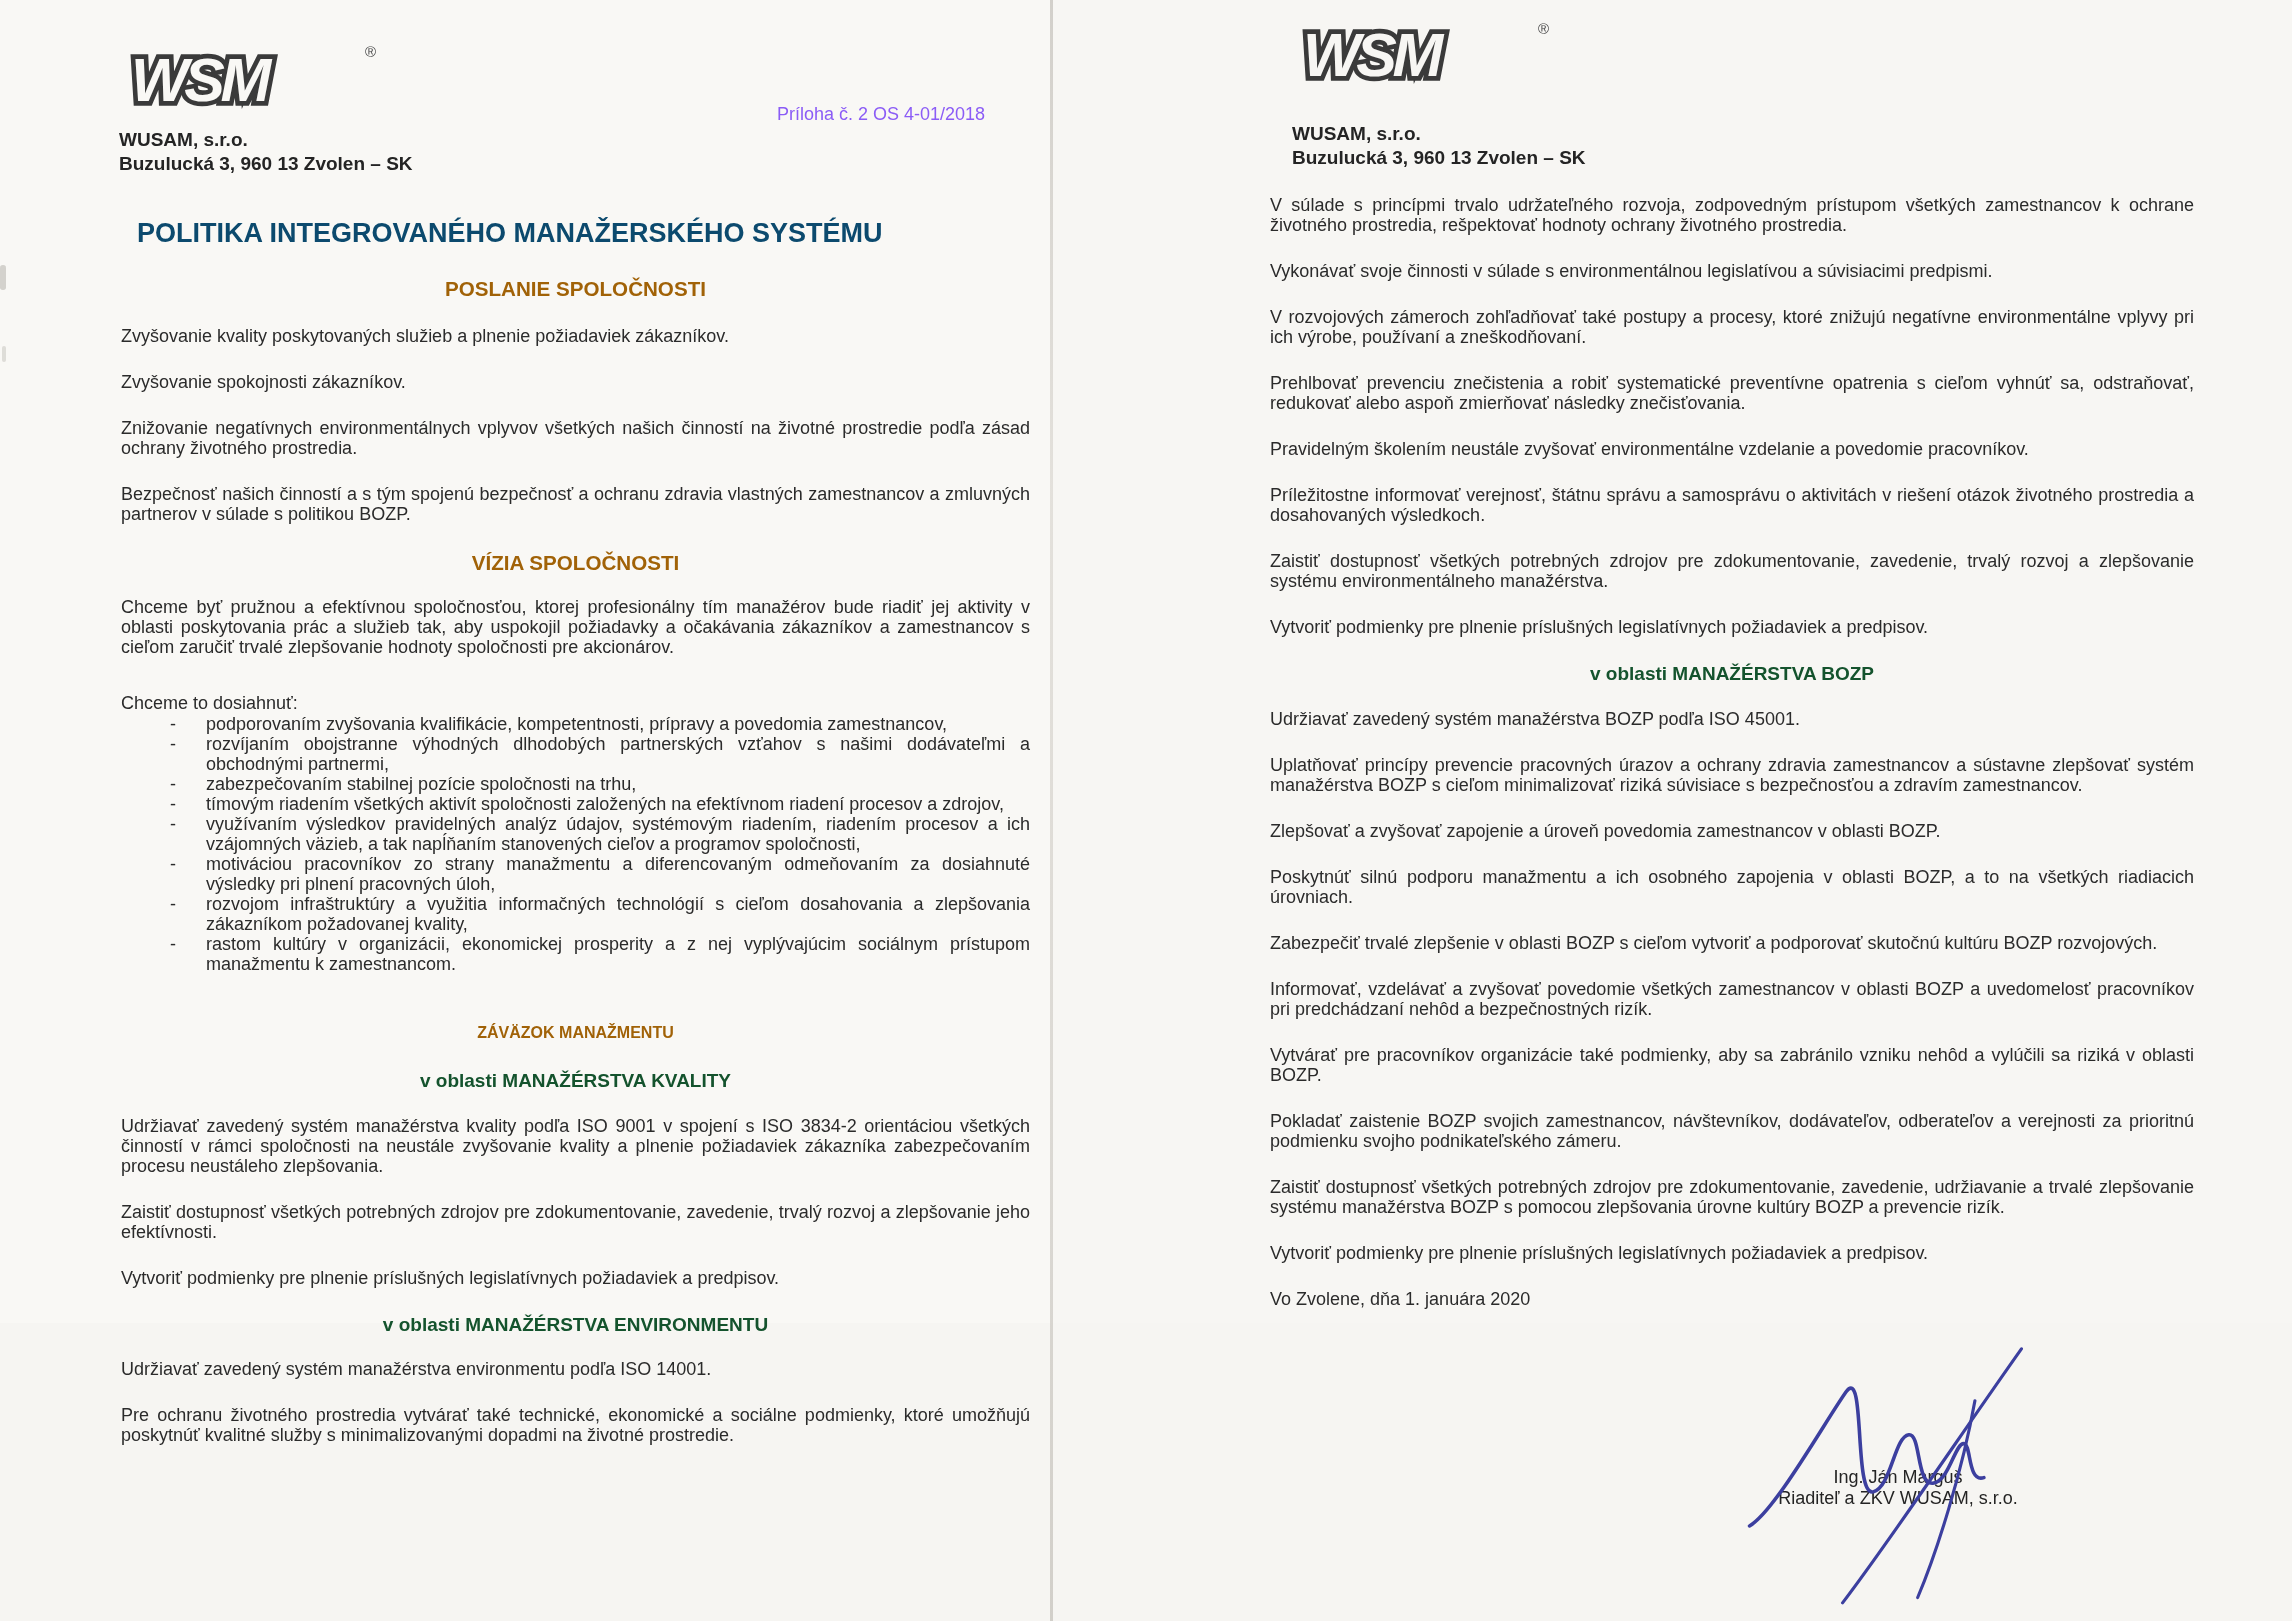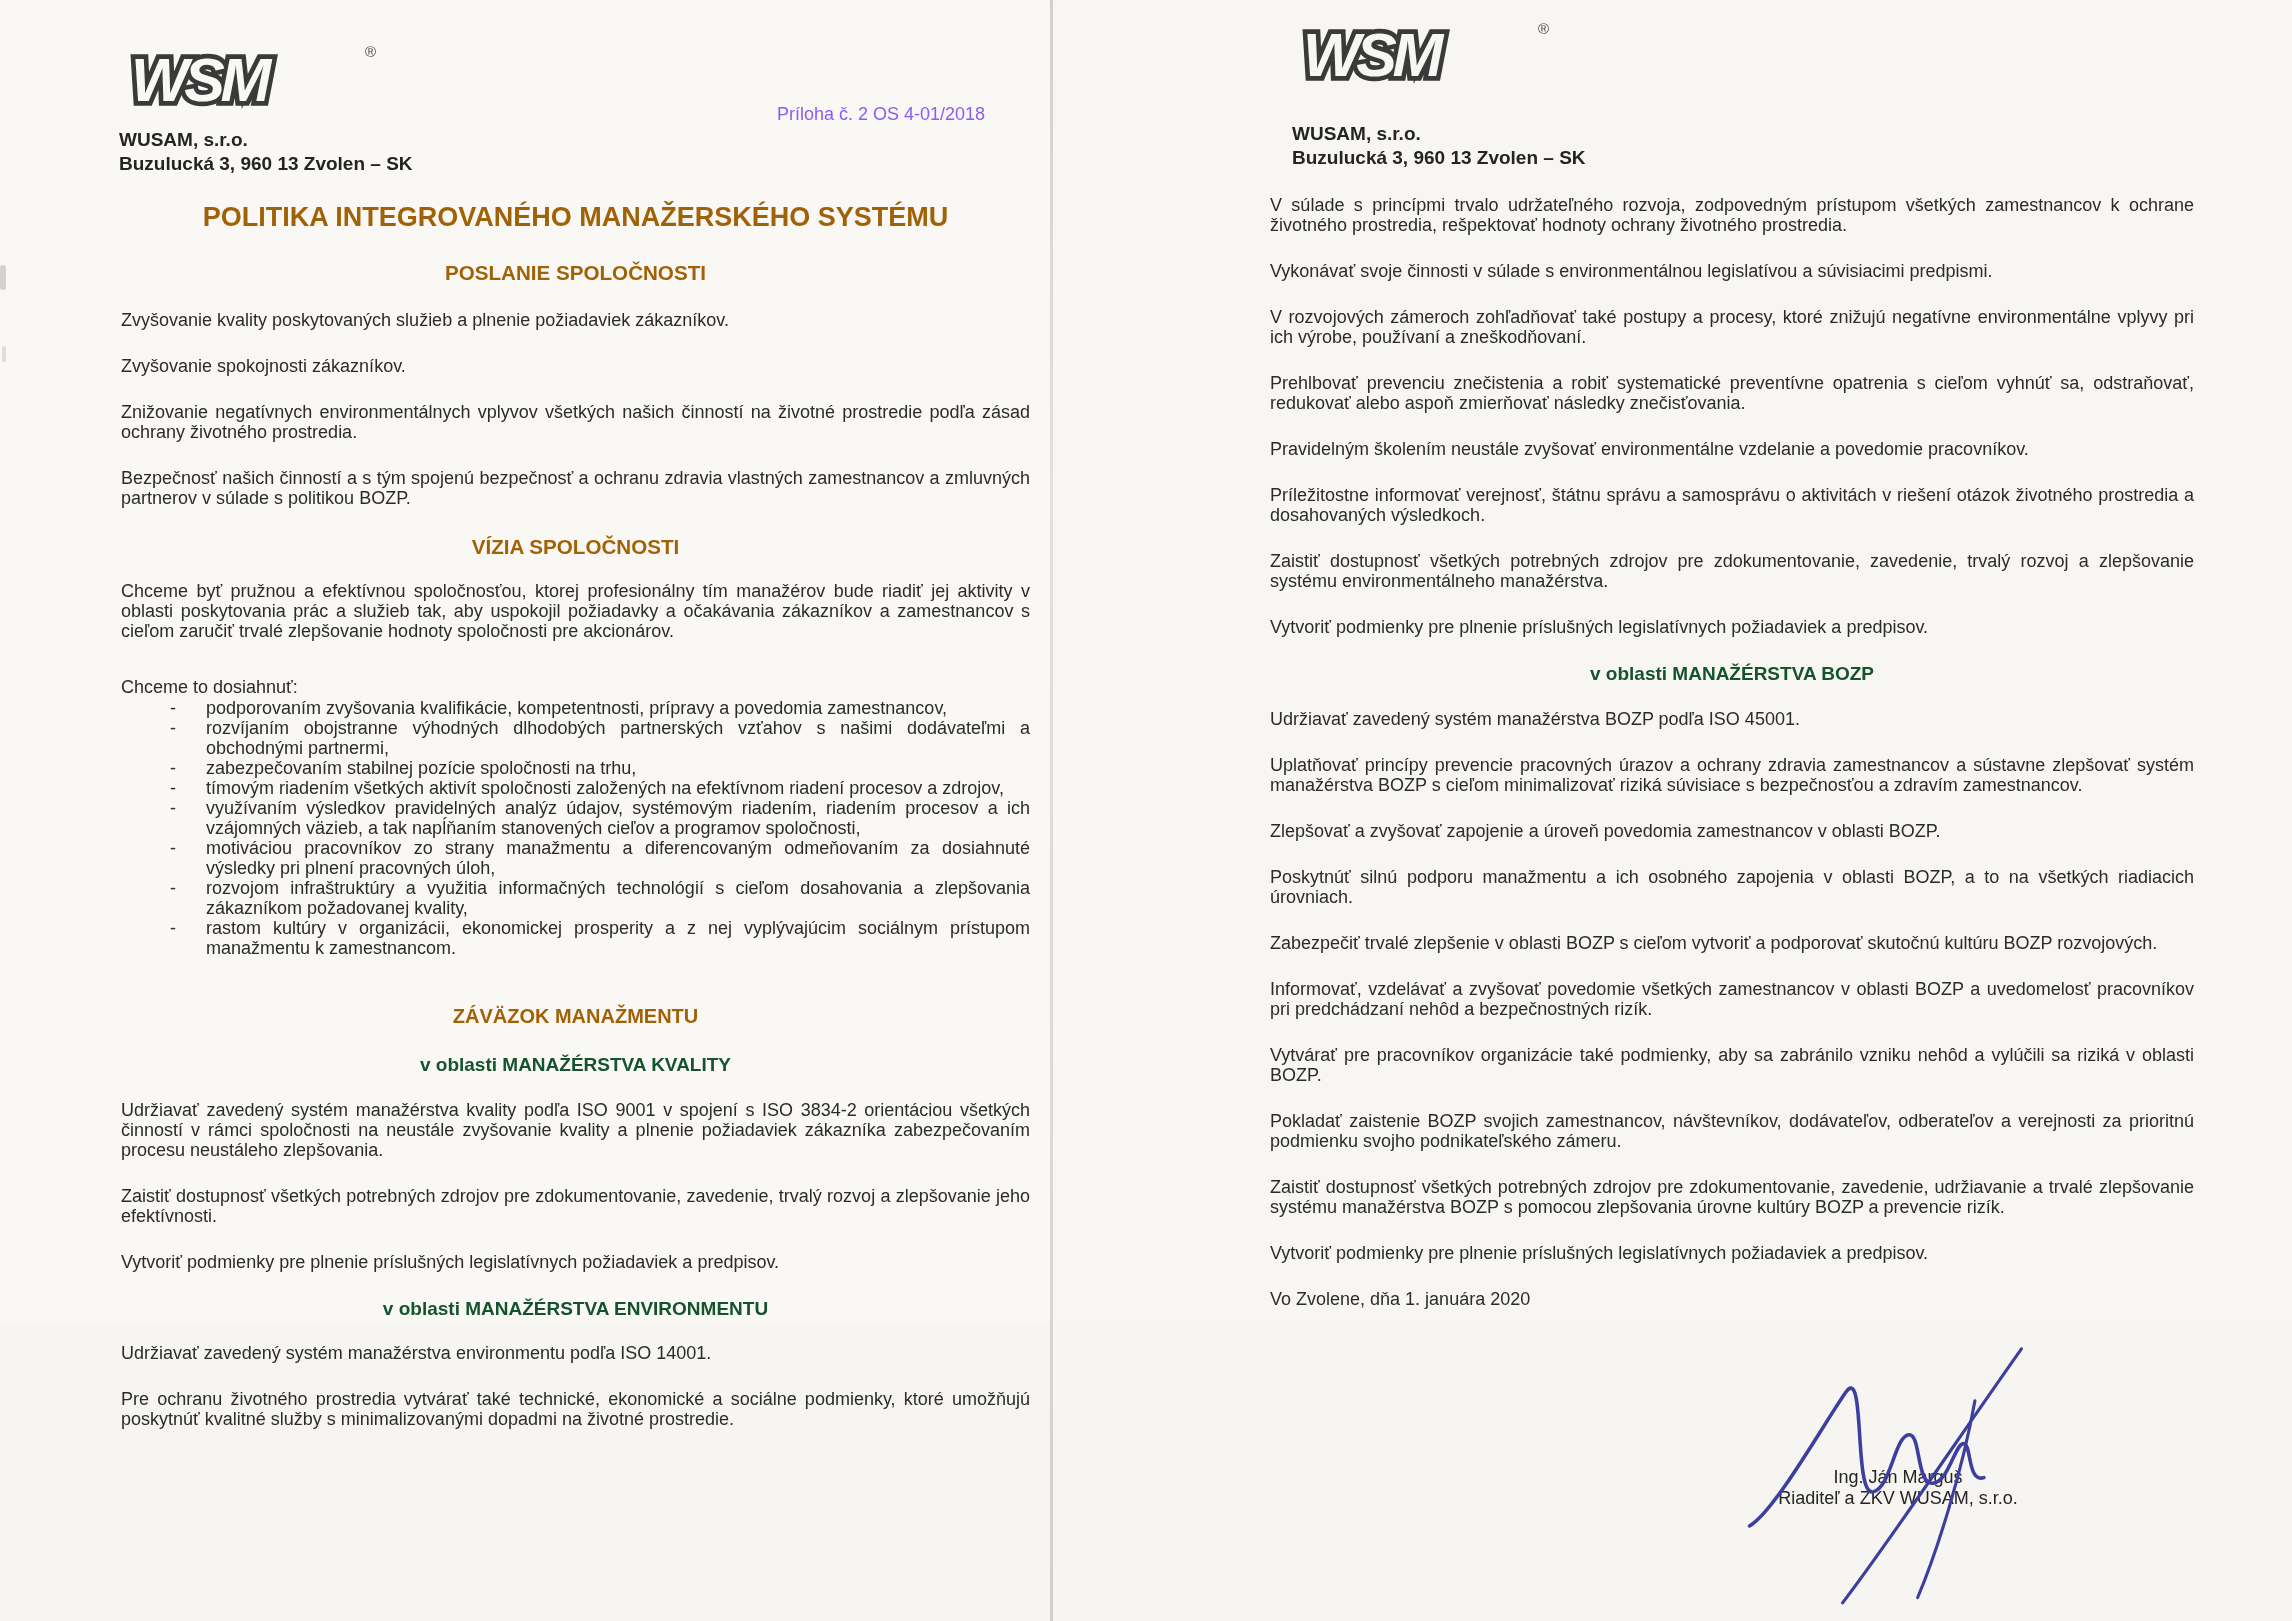--- a/index.html
+++ b/index.html
@@ -16,23 +16,23 @@
   .logo{position:absolute;}
   .reg{position:absolute;font-size:15px;color:#4a4a4a;}
   .addr{position:absolute;font-weight:bold;font-size:19px;line-height:24px;color:#242424;}
   .priloha{position:absolute;font-size:18px;color:#8b5cf6;}
 
   
   .col{position:absolute;}
   #left-col{left:121px;top:201px;width:909px;}
   #right-col{left:218px;top:195px;width:924px;}
 
-  .doc-title{font-size:27px;line-height:32px;font-weight:bold;text-align:center;color:#a16207;margin:0;}
+  .doc-title{font-size:27px;line-height:32px;font-weight:bold;text-align:left;color:#0c4a6e;margin:16px;}
   .h-center{font-size:20.6px;line-height:25px;font-weight:bold;text-align:center;color:#a16207;margin:27px 0 0;}
-  .h-center.big{font-size:20px;line-height:27px;margin-top:45px;}
+  .h-center.big{font-size:16px;line-height:27px;margin-top:45px;}
   .h-sub{font-size:19px;line-height:22.4px;font-weight:bold;color:#14532d;margin:24px 0 0;text-align:center;}
   .p{font-size:18px;line-height:20px;margin:0 0 26px;text-align:justify;}
   .p.first{margin-top:25px;}
   .p.nojust{text-align:left;}
   .p.last{margin-bottom:0;}
   .intro{margin-top:21.5px;}
   .leadin{margin:36px 0 1.8px;text-align:left;}
 
   ul.dash{list-style:none;margin:0;padding:0 0 0 49px;}
   ul.dash li{display:flex;font-size:18px;line-height:20px;}

